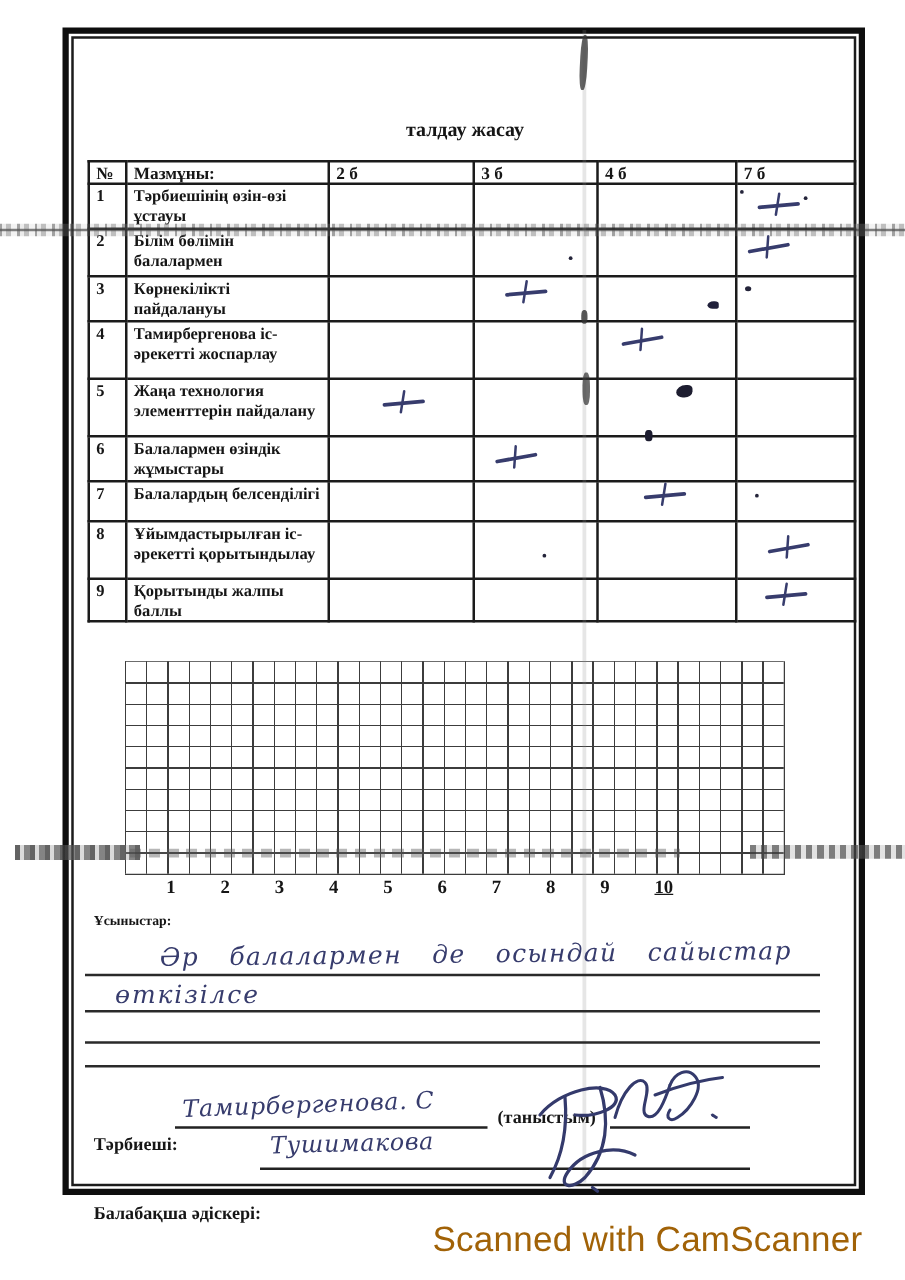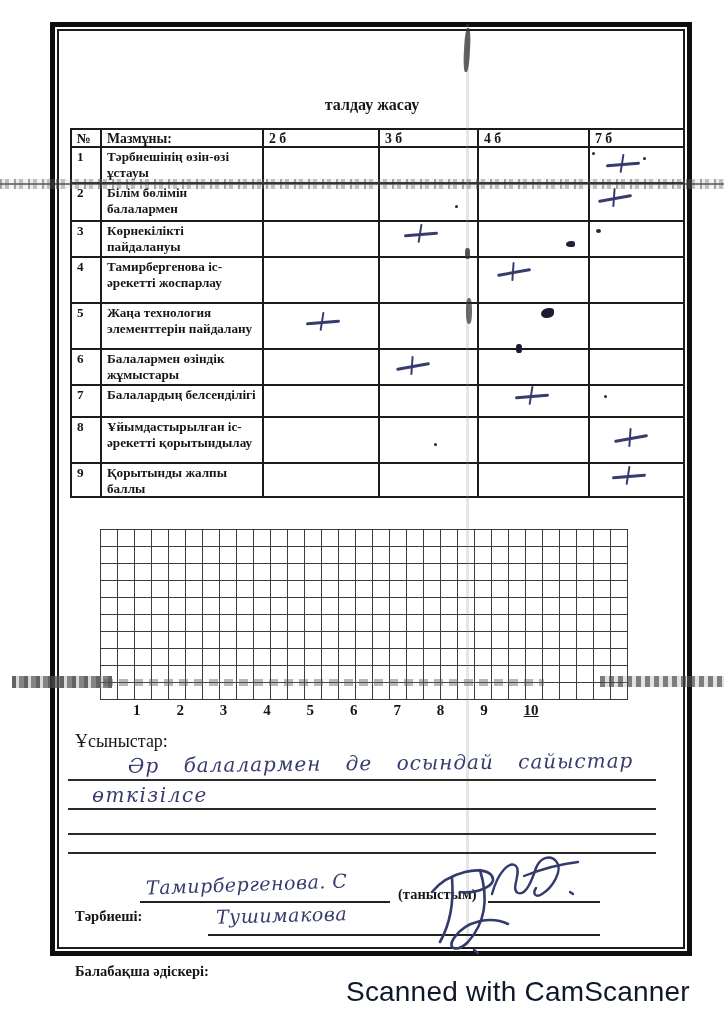--- a/index.html
+++ b/index.html
@@ -50,34 +50,34 @@
   .band2b{position:absolute;left:104px;top:679px;width:440px;height:7px;opacity:.8;
      background:repeating-linear-gradient(90deg, rgba(90,90,90,.55) 0 9px, rgba(200,200,200,.1) 9px 15px);}
   .band2c{position:absolute;left:600px;top:676px;width:124px;height:11px;
      background:repeating-linear-gradient(90deg, rgba(70,70,70,.7) 0 5px, rgba(160,160,160,.3) 5px 9px);}
 
   .crease{position:absolute;left:466px;top:24px;width:3px;height:922px;background:rgba(140,140,140,.22);}
   .smudge{position:absolute;background:#2f2f2f;border-radius:40%;}
   .speck{position:absolute;background:#24243a;border-radius:50%;}
 
   
-  .sug-label{position:absolute;left:75px;top:731px;font-weight:normal;font-size:18px;}
+  .sug-label{position:absolute;left:75px;top:731px;font-weight:bold;font-size:11px;}
   .rline{position:absolute;left:68px;width:588px;height:1.7px;background:#2a2a2a;}
   .hand{position:absolute;font-family:"DejaVu Serif",serif;font-style:italic;
         color:var(--ink,#373c6d);white-space:nowrap;}
   .hw1{left:128px;top:751px;font-size:20px;word-spacing:17px;transform:rotate(-.6deg);letter-spacing:1px;}
   .hw2{left:92px;top:783px;font-size:20px;letter-spacing:1.5px;}
 
   
   .sig-label{position:absolute;font-weight:bold;font-size:14.5px;}
   .uline{position:absolute;height:1.7px;background:#222;}
   .hname{font-size:19px;letter-spacing:.5px;}
 
   .footer-text{position:absolute;left:346px;top:976px;font-family:"Liberation Sans",sans-serif;
-      font-size:28px;color:#0f172a;letter-spacing:.2px;}
+      font-size:28px;color:#a16207;letter-spacing:.2px;}
 </style>
 </head>
 <body>
 
 <div class="page">
 
   <div class="frame">
     <div class="frame-inner"></div>
   </div>
 

